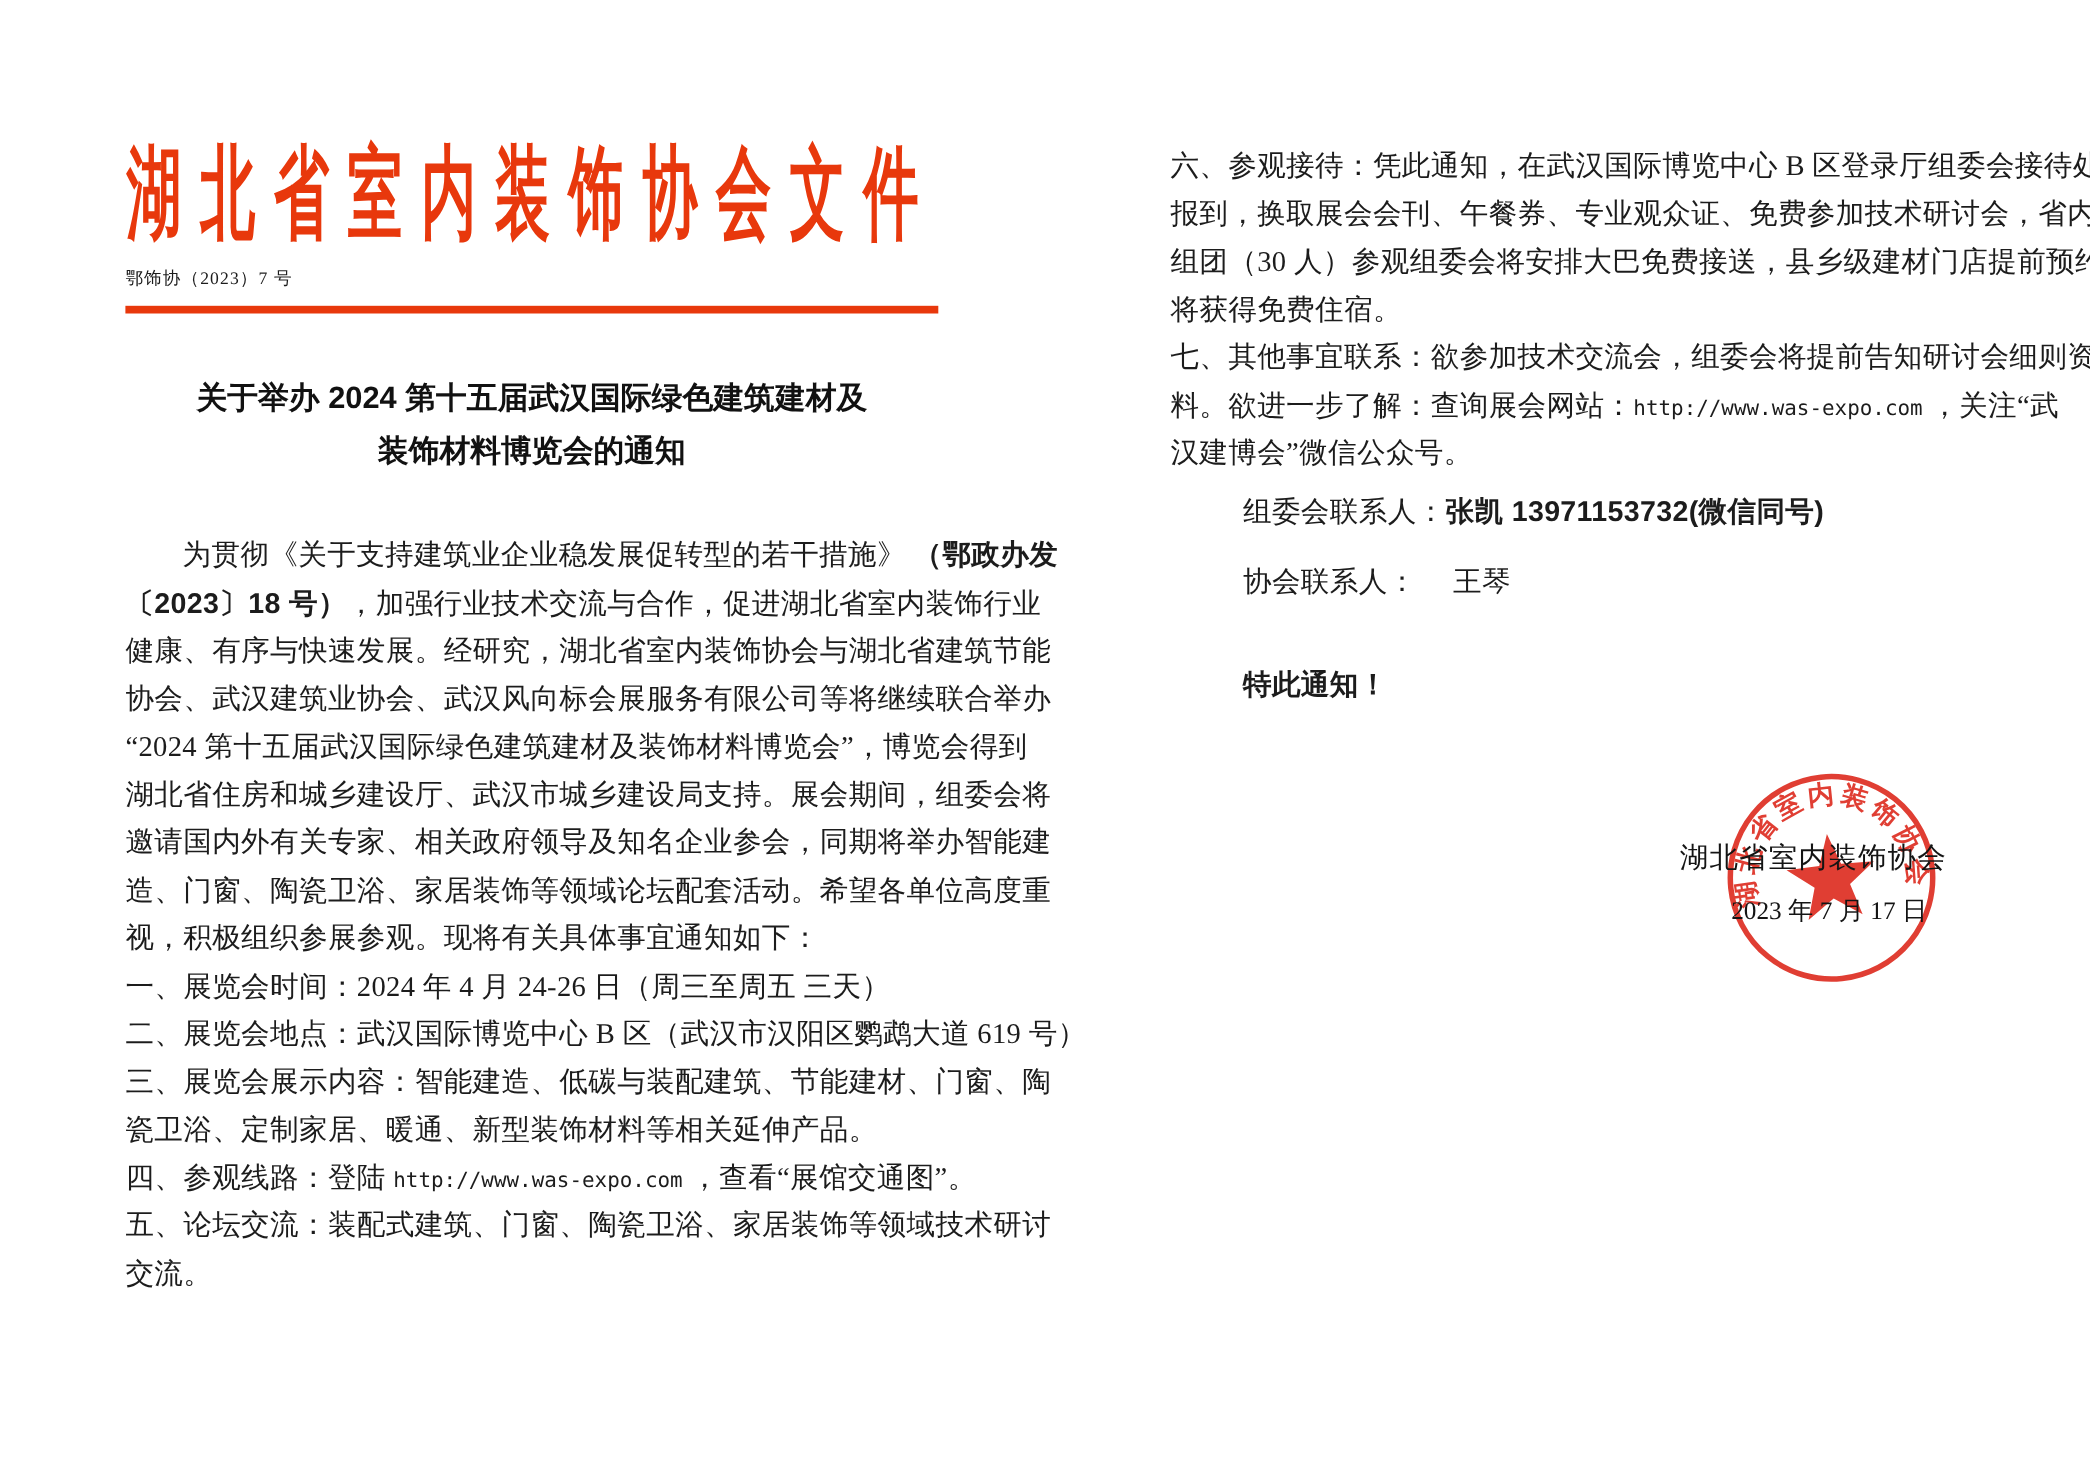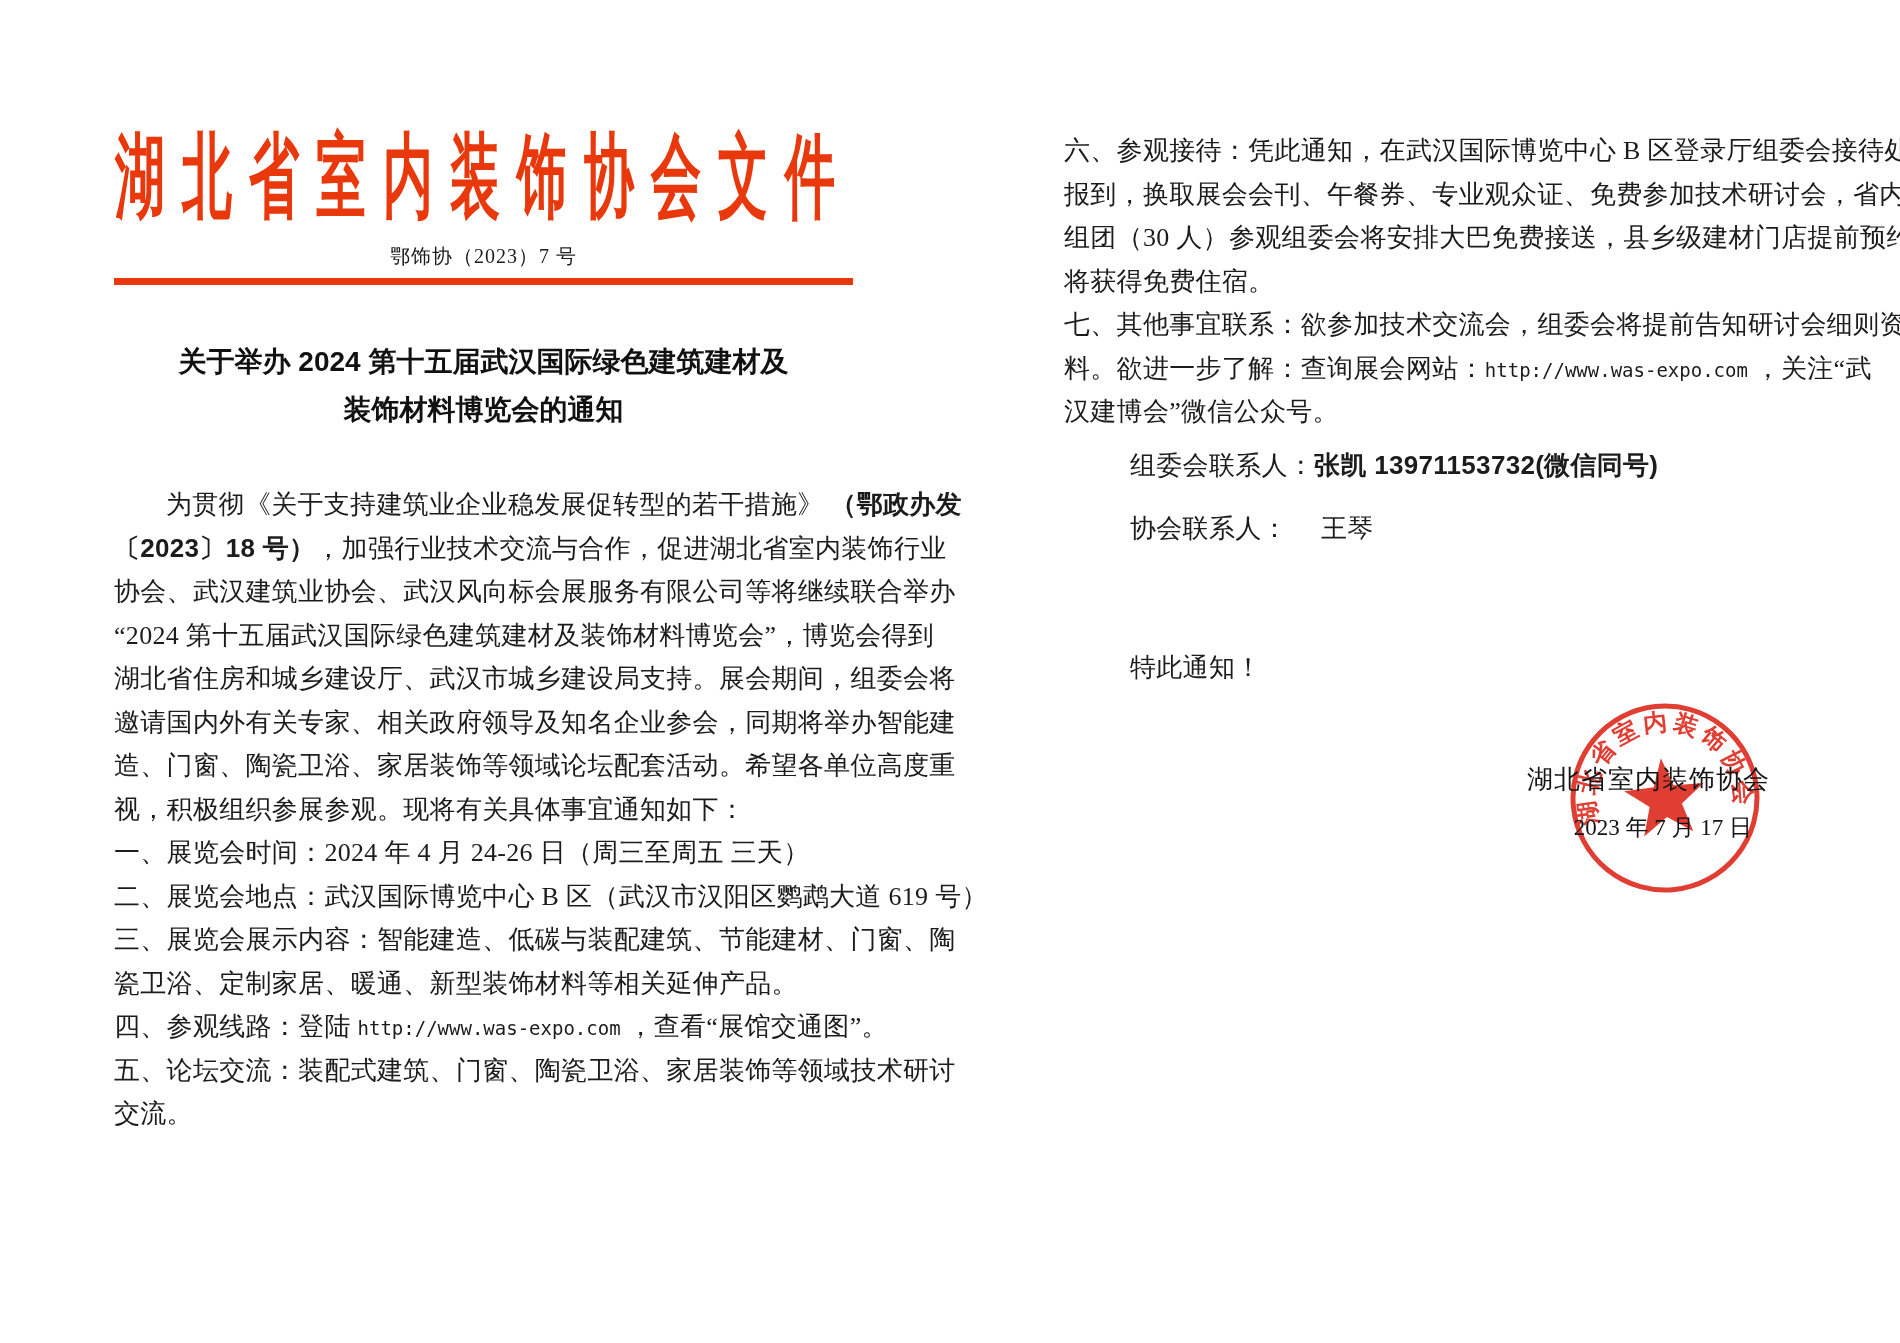--- a/index.html
+++ b/index.html
@@ -21,21 +21,21 @@
     text-align:center;
     font-size:50px;font-weight:700;line-height:1;
     letter-spacing:17px;
     color:#e8380c;
     transform:scaleY(1.85);
     transform-origin:center top;
     white-space:nowrap;
   }
   .doc-number{
     position:absolute;top:243px;left:0;width:739px;
-    text-align:center;font-size:20px;letter-spacing:1px;
+    font-size:16px;letter-spacing:1px;
   }
   .red-rule{
     position:absolute;top:278px;left:0;width:739px;height:7px;
     background:#e8380c;
   }
   .doc-title{
     position:absolute;top:338px;left:0;width:739px;margin:0;
     text-align:center;
     font-family:"Liberation Sans","DejaVu Sans",sans-serif;
     font-size:28px;font-weight:700;line-height:48px;color:#111;
@@ -87,20 +87,21 @@
     <div class="doc-number">鄂饰协（2023）7 号</div>
     <div class="red-rule"></div>
     <h1 class="doc-title">
       <div>关于举办 2024 第十五届武汉国际绿色建筑建材及</div>
       <div>装饰材料博览会的通知</div>
     </h1>
     <div class="body-block body-left">
       <div>
           <div class="line" style="padding-left: 52px;"><span>为贯彻《关于支持建筑业企业稳发展促转型的若干措施》 </span><span class="b">（鄂政办发</span></div>
           <div class="line"><span class="b">〔2023〕18 号）</span><span>，加强行业技术交流与合作，促进湖北省室内装饰行业</span></div>
+          <div class="line"><span>健康、有序与快速发展。经研究，湖北省室内装饰协会与湖北省建筑节能</span></div>
           <div class="line"><span>协会、武汉建筑业协会、武汉风向标会展服务有限公司等将继续联合举办</span></div>
           <div class="line"><span>“2024 第十五届武汉国际绿色建筑建材及装饰材料博览会”，博览会得到</span></div>
           <div class="line"><span>湖北省住房和城乡建设厅、武汉市城乡建设局支持。展会期间，组委会将</span></div>
           <div class="line"><span>邀请国内外有关专家、相关政府领导及知名企业参会，同期将举办智能建</span></div>
           <div class="line"><span>造、门窗、陶瓷卫浴、家居装饰等领域论坛配套活动。希望各单位高度重</span></div>
           <div class="line"><span>视，积极组织参展参观。现将有关具体事宜通知如下：</span></div>
           <div class="line"><span>一、展览会时间：2024 年 4 月 24-26 日（周三至周五 三天）</span></div>
           <div class="line"><span>二、展览会地点：武汉国际博览中心 B 区（武汉市汉阳区鹦鹉大道 619 号）</span></div>
           <div class="line"><span>三、展览会展示内容：智能建造、低碳与装配建筑、节能建材、门窗、陶</span></div>
           <div class="line"><span>瓷卫浴、定制家居、暖通、新型装饰材料等相关延伸产品。</span></div>
@@ -117,21 +118,21 @@
       <div>
           <div class="line"><span>六、参观接待：凭此通知，在武汉国际博览中心 B 区登录厅组委会接待处</span></div>
           <div class="line"><span>报到，换取展会会刊、午餐券、专业观众证、免费参加技术研讨会，省内</span></div>
           <div class="line"><span>组团（30 人）参观组委会将安排大巴免费接送，县乡级建材门店提前预约</span></div>
           <div class="line"><span>将获得免费住宿。</span></div>
           <div class="line"><span>七、其他事宜联系：欲参加技术交流会，组委会将提前告知研讨会细则资</span></div>
           <div class="line"><span>料。欲进一步了解：查询展会网站：</span><span class="mono">http://www.was-expo.com</span><span> ，关注“武</span></div>
           <div class="line"><span>汉建博会”微信公众号。</span></div>
           <div class="line" style="padding-left: 66px; margin-top: 10px;"><span>组委会联系人：</span><span class="b">张凯 13971153732(微信同号)</span></div>
           <div class="line" style="padding-left: 66px; margin-top: 20px;"><span>协会联系人：　 王琴</span></div>
-          <div class="line" style="padding-left: 66px; margin-top: 95px;"><span>特此通知！</span></div>
+          <div class="line" style="padding-left: 66px; margin-top: 50px; font-weight: bold;"><span>特此通知！</span></div>
         </div>
     </div>
 
     <svg class="seal" viewBox="0 0 196 196" xmlns="http://www.w3.org/2000/svg">
       <circle cx="98" cy="98" r="92" fill="none" stroke="#dd2a1e" stroke-width="5"></circle>
       <polygon fill="#dd2a1e" points="98,58 108,86.2 137.9,87 114.2,105.3 122.7,134 98,117 73.3,134 81.8,105.3 58.1,87 88,86.2"></polygon>
       <path id="sealArc" d="M 29 112 A 70 70 0 1 1 167 112" fill="none"></path>
       <text font-size="24" font-weight="700" fill="#dd2a1e" letter-spacing="4" font-family="Liberation Serif, DejaVu Serif, serif">
         <textPath href="#sealArc" startOffset="50%" text-anchor="middle">湖北省室内装饰协会</textPath>
       </text>

